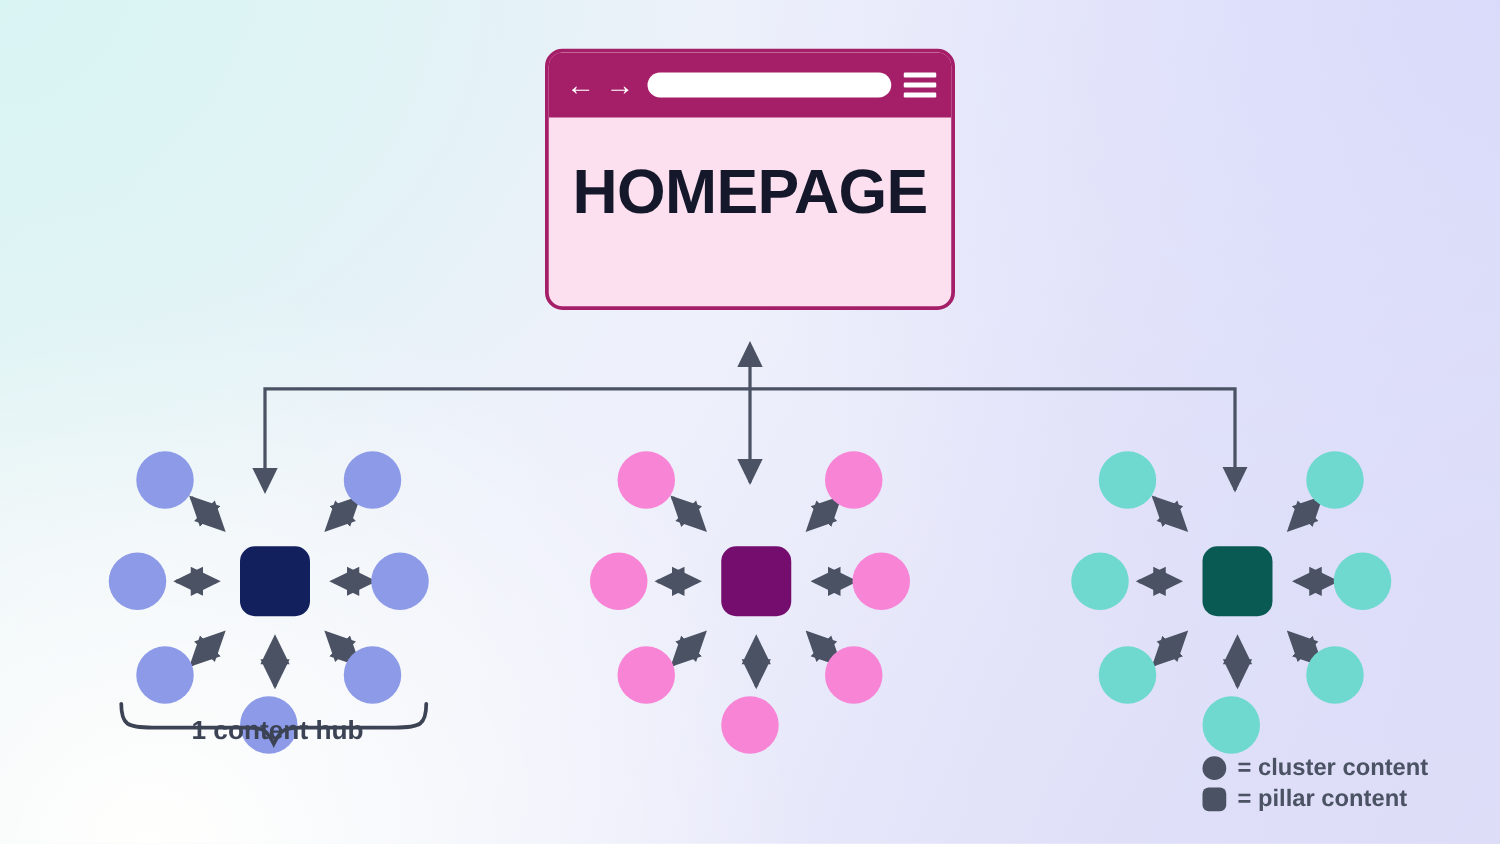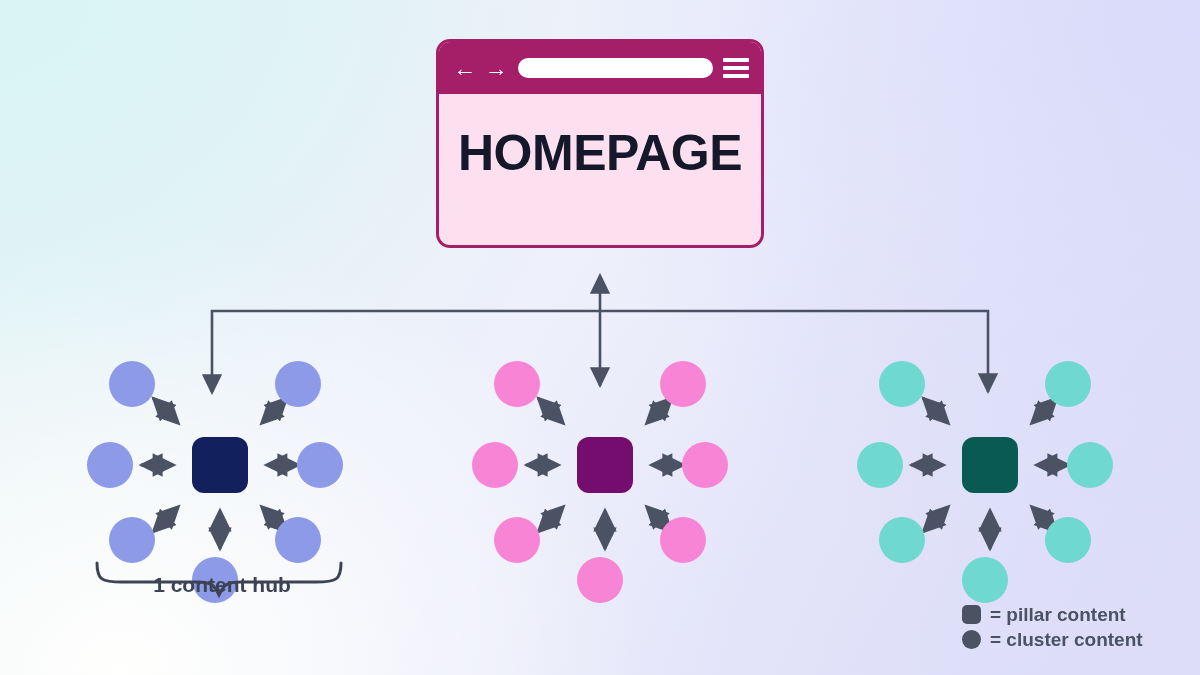--- a/index.html
+++ b/index.html
@@ -172,22 +172,22 @@
   </div>
 
   <svg width="260" height="45" style="position:absolute;left:92px;top:558px;">
     <path d="M5,5 C5,22 10,24 30,24 L105,24 C120,24 122,27 127,37
              C132,27 134,24 149,24 L224,24 C244,24 249,22 249,5" fill="none" stroke="#3c4354" stroke-width="3" stroke-linecap="round"></path>
   </svg>
   <div class="hub-label">1 content hub</div>
 
   <div class="legend">
     <div class="legend-row">
+      <span class="legend-ci" style="background: rgb(74, 82, 99);"></span>
+      <span class="legend-txt" style="color: rgb(74, 82, 99);">= cluster content</span>
+    </div>
+    <div class="legend-row">
       <span class="legend-sq" style="background: rgb(74, 82, 99);"></span>
       <span class="legend-txt" style="color: rgb(74, 82, 99);">= pillar content</span>
-    </div>
-    <div class="legend-row">
-      <span class="legend-ci" style="background: rgb(74, 82, 99);"></span>
-      <span class="legend-txt" style="color: rgb(74, 82, 99);">= cluster content</span>
     </div>
   </div>
 
 </div>
 
 </body></html>

